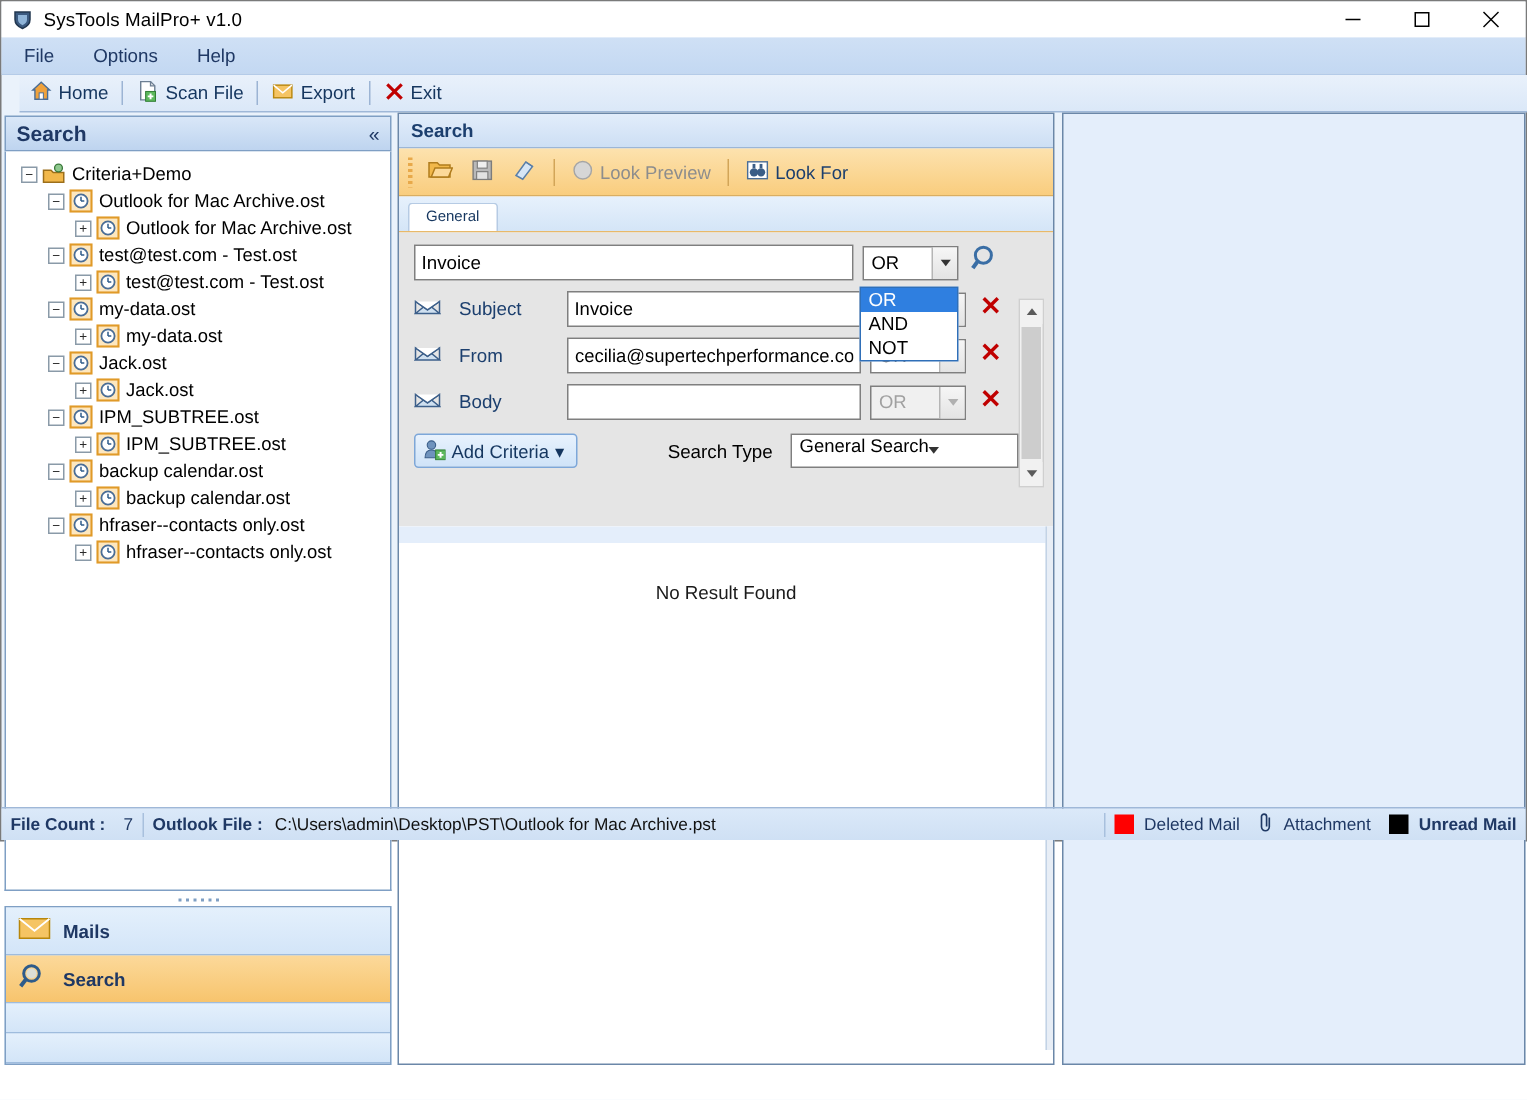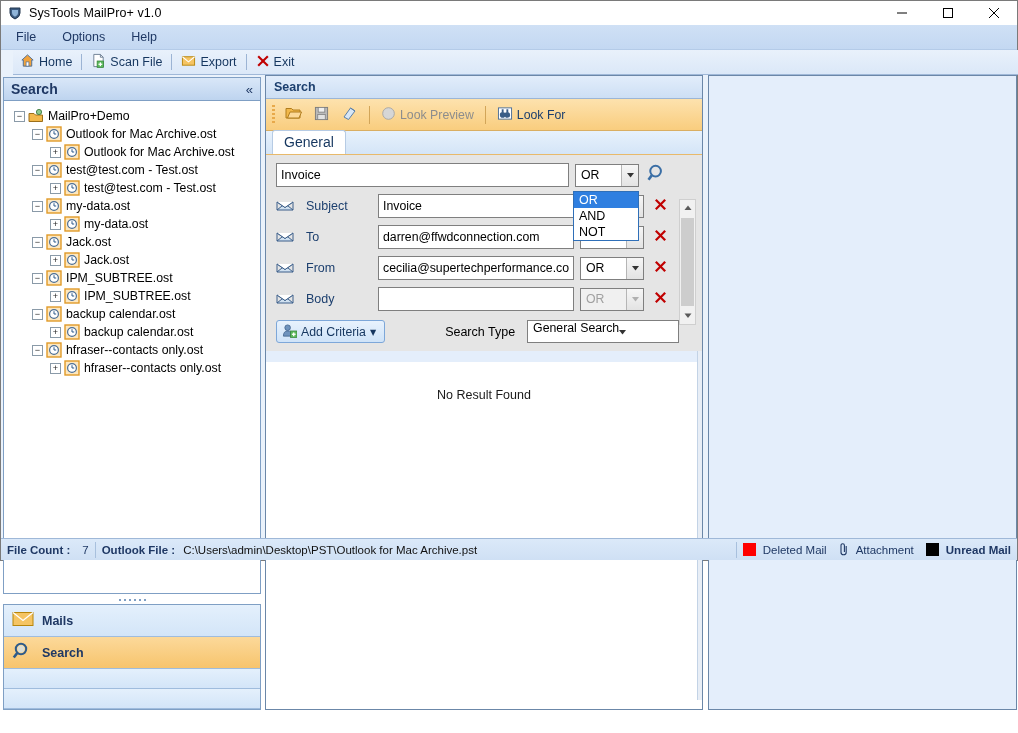--- a/index.html
+++ b/index.html
@@ -154,21 +154,21 @@
   .grip { width: 3px; height: 20px; margin-right: 3px;
     background-image: repeating-linear-gradient(to bottom,#e8a94a 0 2px,transparent 2px 4px); }
 
   .tabstrip {
     height: 24px;
     background: linear-gradient(to bottom, #e7f1fc 0%, #d4e5f7 100%);
     border-bottom: 1px solid #e8b96a;
     display: flex; align-items: flex-end; padding-left: 6px;
   }
   .tab {
-    font-size: 14px; color: #15365f; padding: 3px 11px 4px 11px;
+    font-size: 10px; color: #15365f; padding: 3px 11px 4px 11px;
     background: #ffffff; border: 1px solid #b6cbe4; border-bottom: none;
     border-radius: 3px 3px 0 0; cursor: default;
   }
 
   .criteria {
     background: #e5e5e5;
     padding: 8px 10px 0 10px;
     position: relative;
     height: 196px;
   }
@@ -367,21 +367,21 @@
     </div>
 
     <div class="tree-panel">
       <div class="tree" id="tree-host">
           <div class="tnode" style="padding-left:10px">
             <span class="texp">−</span>
             <span class="ticon"><svg width="16" height="16" viewBox="0 0 16 16">
                 <path d="M1 5.5 H6 L7.5 7 H14.5 V13.5 H1 Z" fill="#f2b84a" stroke="#9c6f1a" stroke-width="1"></path>
                 <circle cx="11" cy="4" r="2.6" fill="#8fc98f" stroke="#3c7a3c" stroke-width="0.9"></circle>
               </svg></span>
-            <span>MailPro+Demo</span>
+            <span>Criteria+Demo</span>
           </div>
           <div class="tnode" style="padding-left:28px">
             <span class="texp">−</span>
             <span class="ticon"><svg width="16" height="16" viewBox="0 0 16 16">
                 <rect x="1" y="1" width="14" height="14" fill="#fde7bf" stroke="#e09a28" stroke-width="1.4"></rect>
                 <circle cx="8" cy="8" r="4.4" fill="#ffffff" stroke="#4a6d96" stroke-width="1.2"></circle>
                 <line x1="8" y1="8" x2="8" y2="5.2" stroke="#2e5b8a" stroke-width="1"></line>
                 <line x1="8" y1="8" x2="10.2" y2="8" stroke="#2e5b8a" stroke-width="1"></line>
               </svg></span>
             <span>Outlook for Mac Archive.ost</span>
@@ -634,43 +634,20 @@
 
       <div id="criteria-host">
           <div class="crit-row">
             <span><svg width="18" height="13" viewBox="0 0 18 13">
                 <path d="M1 12 L9 5.5 L17 12 Z" fill="#cfe0f0" stroke="#3c5f8a" stroke-width="1"></path>
                 <path d="M1 12 L1 4 L9 9.5 L17 4 L17 12" fill="none" stroke="#3c5f8a" stroke-width="1"></path>
                 <path d="M1 4 L9 9.5 L17 4" fill="#ffffff" stroke="#3c5f8a" stroke-width="1"></path>
               </svg></span>
             <span class="crit-label">Subject</span>
             <input class="crit-input" value="Invoice" style="">
-            <div class="combo">
-              <span class="val">OR</span>
-              <span class="arrowbox">
-                <svg width="7" height="5" viewBox="0 0 7 5">
-                  <path d="M0 0 L7 0 L3.5 4.5 Z" fill="#333"></path>
-                </svg>
-              </span>
-            </div>
-            <div class="del-x">
-              <span><svg width="15" height="15" viewBox="0 0 16 16">
-                  <line x1="3" y1="3" x2="13" y2="13" stroke="#c00000" stroke-width="2.4"></line>
-                  <line x1="13" y1="3" x2="3" y2="13" stroke="#c00000" stroke-width="2.4"></line>
-                </svg></span>
-            </div>
-          </div>
-          <div class="crit-row">
-            <span><svg width="18" height="13" viewBox="0 0 18 13">
-                <path d="M1 12 L9 5.5 L17 12 Z" fill="#cfe0f0" stroke="#3c5f8a" stroke-width="1"></path>
-                <path d="M1 12 L1 4 L9 9.5 L17 4 L17 12" fill="none" stroke="#3c5f8a" stroke-width="1"></path>
-                <path d="M1 4 L9 9.5 L17 4" fill="#ffffff" stroke="#3c5f8a" stroke-width="1"></path>
-              </svg></span>
-            <span class="crit-label">To</span>
-            <input class="crit-input" value="darren@ffwdconnection.com" style="">
             <div class="combo">
               <span class="val">OR</span>
               <span class="arrowbox">
                 <svg width="7" height="5" viewBox="0 0 7 5">
                   <path d="M0 0 L7 0 L3.5 4.5 Z" fill="#333"></path>
                 </svg>
               </span>
             </div>
             <div class="del-x">
               <span><svg width="15" height="15" viewBox="0 0 16 16">

